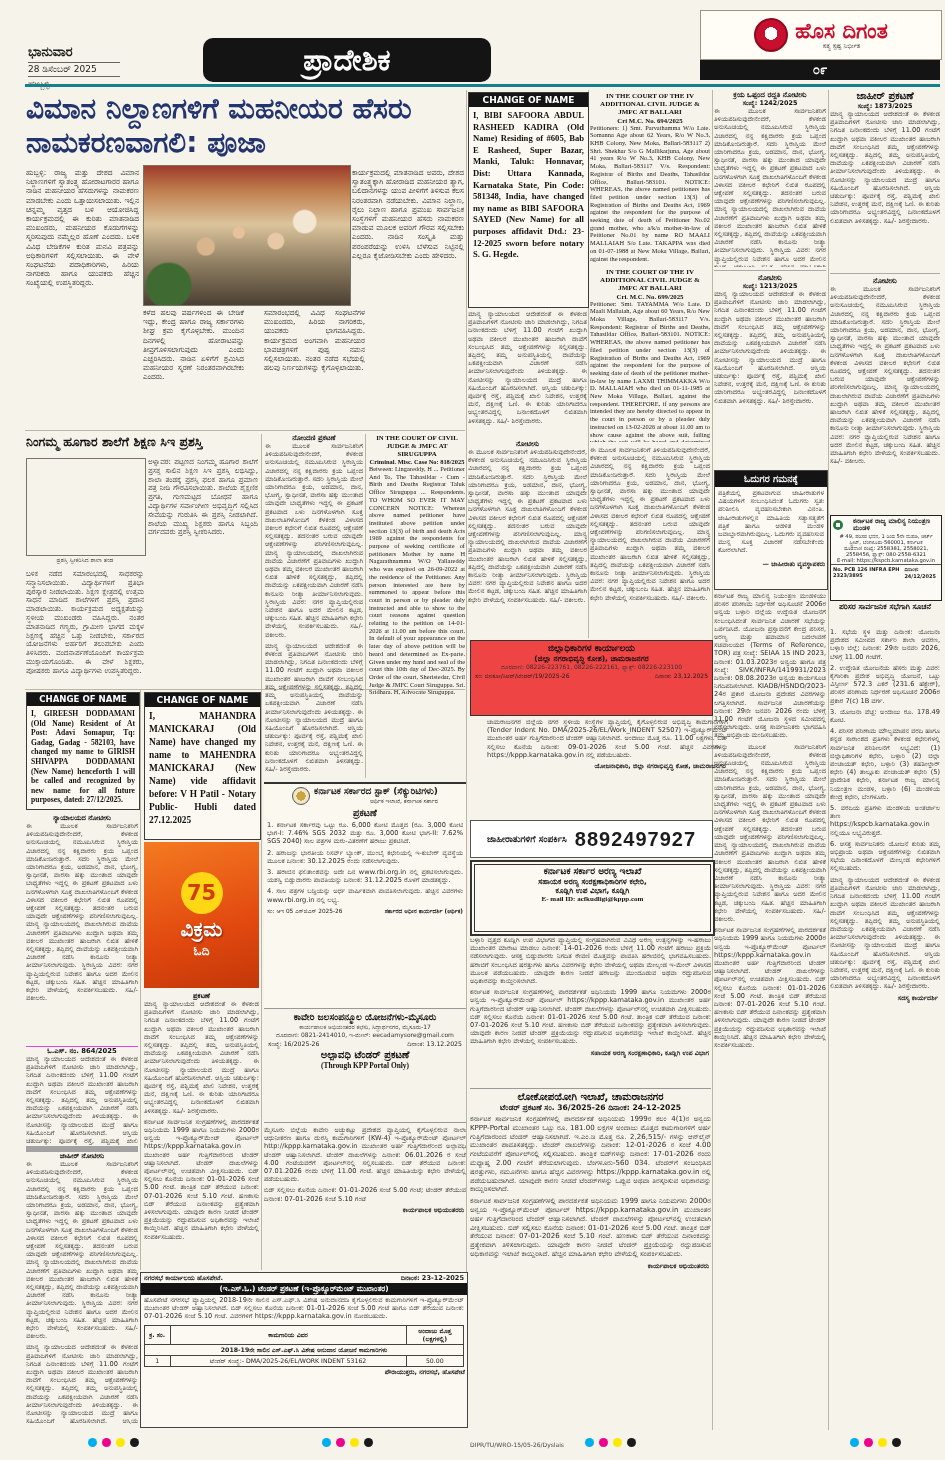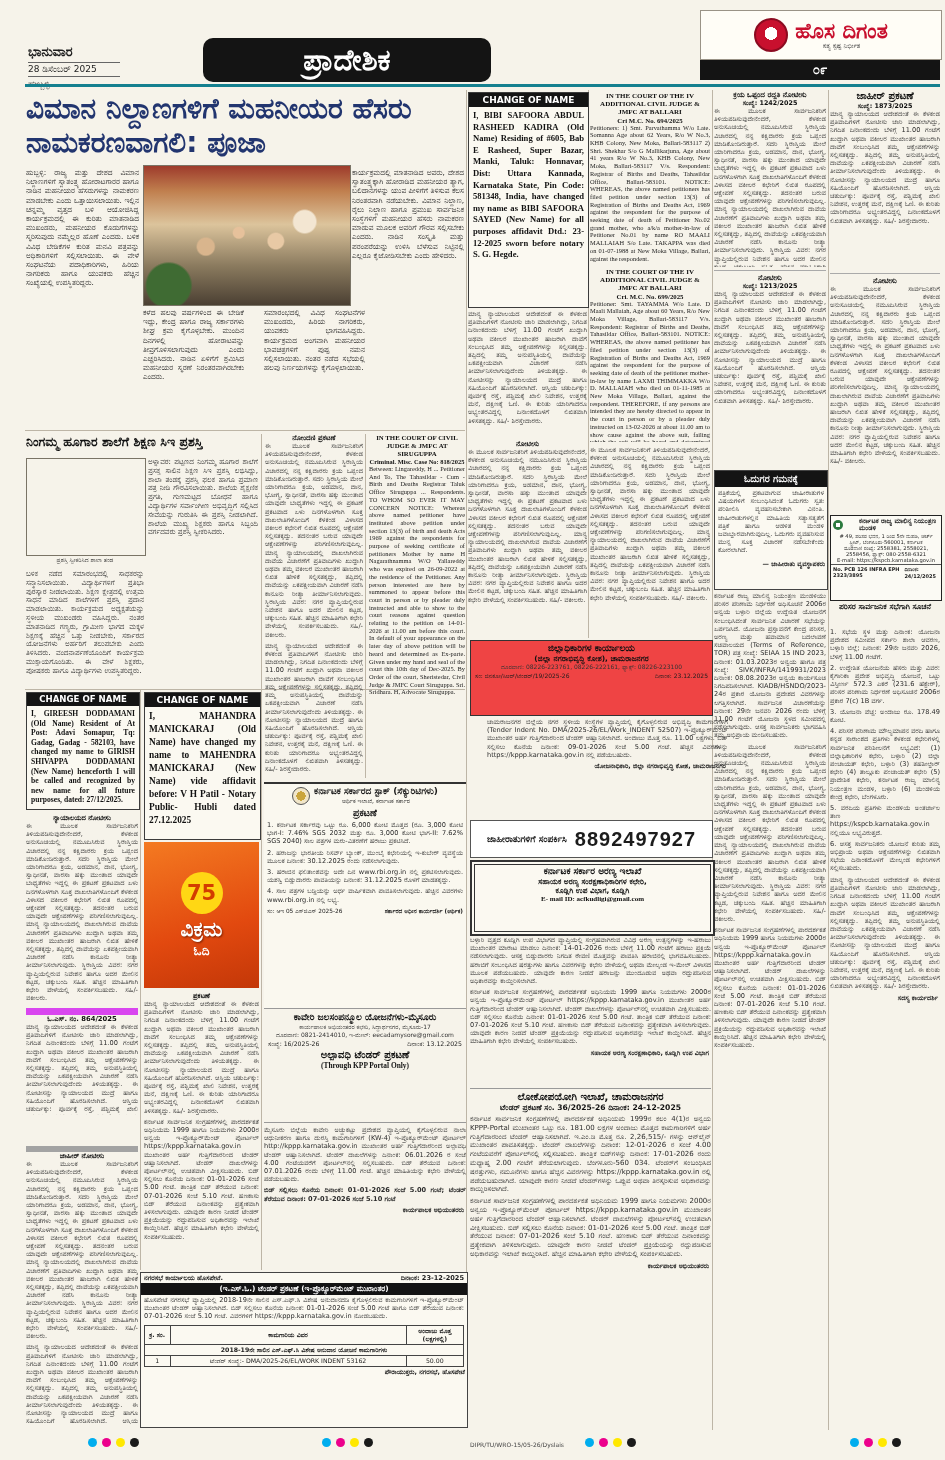--- a/index.html
+++ b/index.html
@@ -156,21 +156,21 @@
   </div>
   <div class="blk" style="left:144px;top:692px;width:115px;height:146px;border:1px solid #3c3c3c;background:#fbf9f1">
     <div class="bar" style="font-size:9px;height:14px;line-height:14px">CHANGE OF NAME</div>
     <p class="conbody" style="font-size:9.4px;line-height:13px">I, MAHANDRA MANICKARAJ (Old Name) have changed my name to MAHENDRA MANICKARAJ (New Name) vide affidavit before: V H Patil - Notary Public- Hubli dated 27.12.2025</p>
   </div>
 
   <div class="blk" style="left:26px;top:814px;width:112px;height:228px">
     <div class="chead" style="font-size:6.8px">ನ್ಯಾಯಾಲಯದ ನೋಟೀಸು</div>
     <p class="just">ಈ ಮೂಲಕ ಸಾರ್ವಜನಿಕರಿಗೆ ತಿಳಿಯಪಡಿಸುವುದೇನೆಂದರೆ, ಕೆಳಕಂಡ ಅನುಸೂಚಿಯಲ್ಲಿ ನಮೂದಿಸಿರುವ ಸ್ಥಿರಾಸ್ತಿಯ ವಿಚಾರದಲ್ಲಿ ನನ್ನ ಕಕ್ಷಿದಾರರು ಕ್ರಯ ಒಪ್ಪಂದ ಮಾಡಿಕೊಂಡಿರುತ್ತಾರೆ. ಸದರಿ ಸ್ಥಿರಾಸ್ತಿಯ ಮೇಲೆ ಯಾರಿಗಾದರೂ ಕ್ರಯ, ಅಡಮಾನ, ದಾನ, ಭೋಗ್ಯ, ಸ್ವಾಧೀನತೆ, ವಾರಸಾ ಹಕ್ಕು ಮುಂತಾದ ಯಾವುದೇ ಬಾಧ್ಯತೆಗಳು ಇದ್ದಲ್ಲಿ ಈ ಪ್ರಕಟಣೆ ಪ್ರಕಟವಾದ ಏಳು ದಿನಗಳೊಳಗಾಗಿ ಸೂಕ್ತ ದಾಖಲಾತಿಗಳೊಂದಿಗೆ ಕೆಳಕಂಡ ವಿಳಾಸದ ವಕೀಲರ ಕಛೇರಿಗೆ ಲಿಖಿತ ರೂಪದಲ್ಲಿ ಆಕ್ಷೇಪಣೆ ಸಲ್ಲಿಸತಕ್ಕದ್ದು. ತದನಂತರ ಬರುವ ಯಾವುದೇ ಆಕ್ಷೇಪಣೆಗಳನ್ನು ಪರಿಗಣಿಸಲಾಗುವುದಿಲ್ಲ. ಮಾನ್ಯ ನ್ಯಾಯಾಲಯದಲ್ಲಿ ದಾಖಲಾಗಿರುವ ದಾವೆಯ ವಿಚಾರಣೆಗೆ ಪ್ರತಿವಾದಿಗಳು ಖುದ್ದಾಗಿ ಅಥವಾ ತಮ್ಮ ವಕೀಲರ ಮುಖಾಂತರ ಹಾಜರಾಗಿ ಲಿಖಿತ ಹೇಳಿಕೆ ಸಲ್ಲಿಸತಕ್ಕದ್ದು, ತಪ್ಪಿದಲ್ಲಿ ದಾವೆಯನ್ನು ಏಕಪಕ್ಷೀಯವಾಗಿ ವಿಚಾರಣೆ ನಡೆಸಿ ಕಾನೂನು ರೀತ್ಯಾ ತೀರ್ಮಾನಿಸಲಾಗುವುದು. ಸ್ಥಿರಾಸ್ತಿಯ ವಿವರ: ನಗರ ವ್ಯಾಪ್ತಿಯಲ್ಲಿರುವ ನಿವೇಶನ ಹಾಗೂ ಅದರ ಮೇಲಿನ ಕಟ್ಟಡ, ಚಕ್ಕುಬಂದಿ ಸಹಿತ. ಹೆಚ್ಚಿನ ಮಾಹಿತಿಗಾಗಿ ಕಛೇರಿ ವೇಳೆಯಲ್ಲಿ ಸಂಪರ್ಕಿಸಬಹುದು. ಸಹಿ/- ವಕೀಲರು.</p>
   </div>
-  <div class="blk" style="left:26px;top:1008px;width:112px;height:100px;border-top:7px solid #d946ef">
+  <div class="blk" style="left:26px;top:1046px;width:112px;height:100px;border-top:1px solid #d946ef">
     <div class="chead" style="font-size:6.8px">ಓ.ಎಸ್. ನಂ. 864/2025</div>
     <p class="just">ಮಾನ್ಯ ನ್ಯಾಯಾಲಯದ ಆದೇಶದಂತೆ ಈ ಕೆಳಕಂಡ ಪ್ರತಿವಾದಿಗಳಿಗೆ ನೋಟೀಸು ಜಾರಿ ಮಾಡಲಾಗಿದ್ದು, ನಿಗದಿತ ದಿನಾಂಕದಂದು ಬೆಳಿಗ್ಗೆ 11.00 ಗಂಟೆಗೆ ಖುದ್ದಾಗಿ ಅಥವಾ ವಕೀಲರ ಮುಖಾಂತರ ಹಾಜರಾಗಿ ದಾವೆಗೆ ಸಂಬಂಧಿಸಿದ ತಮ್ಮ ಆಕ್ಷೇಪಣೆಗಳನ್ನು ಸಲ್ಲಿಸತಕ್ಕದ್ದು. ತಪ್ಪಿದಲ್ಲಿ ತಮ್ಮ ಅನುಪಸ್ಥಿತಿಯಲ್ಲಿ ದಾವೆಯನ್ನು ಏಕಪಕ್ಷೀಯವಾಗಿ ವಿಚಾರಣೆ ನಡೆಸಿ ತೀರ್ಮಾನಿಸಲಾಗುವುದೆಂದು ತಿಳಿಯತಕ್ಕದ್ದು. ಈ ನೋಟೀಸನ್ನು ನ್ಯಾಯಾಲಯದ ಮುದ್ರೆ ಹಾಗೂ ಸಹಿಯೊಂದಿಗೆ ಹೊರಡಿಸಲಾಗಿದೆ. ಆಸ್ತಿಯ ಚತುರ್ದಿಕ್ಕು: ಪೂರ್ವಕ್ಕೆ ರಸ್ತೆ, ಪಶ್ಚಿಮಕ್ಕೆ ಖಾಲಿ ನಿವೇಶನ, ಉತ್ತರಕ್ಕೆ ಮನೆ, ದಕ್ಷಿಣಕ್ಕೆ ಓಣಿ. ಈ ಕುರಿತು ಯಾರಿಗಾದರೂ ಅಭ್ಯಂತರವಿದ್ದಲ್ಲಿ ದಿನಾಂಕದೊಳಗೆ ಲಿಖಿತವಾಗಿ ತಿಳಿಸತಕ್ಕದ್ದು. ಸಹಿ/- ಶಿರಸ್ತೇದಾರರು.</p>
   </div>
   <div class="blk" style="left:26px;top:1146px;width:112px;height:272px;border-top:6px solid #a3a3a3">
     <div class="chead" style="font-size:6.8px">ಜಾಹೀರ್ ನೋಟೀಸು</div>
     <p class="just">ಈ ಮೂಲಕ ಸಾರ್ವಜನಿಕರಿಗೆ ತಿಳಿಯಪಡಿಸುವುದೇನೆಂದರೆ, ಕೆಳಕಂಡ ಅನುಸೂಚಿಯಲ್ಲಿ ನಮೂದಿಸಿರುವ ಸ್ಥಿರಾಸ್ತಿಯ ವಿಚಾರದಲ್ಲಿ ನನ್ನ ಕಕ್ಷಿದಾರರು ಕ್ರಯ ಒಪ್ಪಂದ ಮಾಡಿಕೊಂಡಿರುತ್ತಾರೆ. ಸದರಿ ಸ್ಥಿರಾಸ್ತಿಯ ಮೇಲೆ ಯಾರಿಗಾದರೂ ಕ್ರಯ, ಅಡಮಾನ, ದಾನ, ಭೋಗ್ಯ, ಸ್ವಾಧೀನತೆ, ವಾರಸಾ ಹಕ್ಕು ಮುಂತಾದ ಯಾವುದೇ ಬಾಧ್ಯತೆಗಳು ಇದ್ದಲ್ಲಿ ಈ ಪ್ರಕಟಣೆ ಪ್ರಕಟವಾದ ಏಳು ದಿನಗಳೊಳಗಾಗಿ ಸೂಕ್ತ ದಾಖಲಾತಿಗಳೊಂದಿಗೆ ಕೆಳಕಂಡ ವಿಳಾಸದ ವಕೀಲರ ಕಛೇರಿಗೆ ಲಿಖಿತ ರೂಪದಲ್ಲಿ ಆಕ್ಷೇಪಣೆ ಸಲ್ಲಿಸತಕ್ಕದ್ದು. ತದನಂತರ ಬರುವ ಯಾವುದೇ ಆಕ್ಷೇಪಣೆಗಳನ್ನು ಪರಿಗಣಿಸಲಾಗುವುದಿಲ್ಲ. ಮಾನ್ಯ ನ್ಯಾಯಾಲಯದಲ್ಲಿ ದಾಖಲಾಗಿರುವ ದಾವೆಯ ವಿಚಾರಣೆಗೆ ಪ್ರತಿವಾದಿಗಳು ಖುದ್ದಾಗಿ ಅಥವಾ ತಮ್ಮ ವಕೀಲರ ಮುಖಾಂತರ ಹಾಜರಾಗಿ ಲಿಖಿತ ಹೇಳಿಕೆ ಸಲ್ಲಿಸತಕ್ಕದ್ದು, ತಪ್ಪಿದಲ್ಲಿ ದಾವೆಯನ್ನು ಏಕಪಕ್ಷೀಯವಾಗಿ ವಿಚಾರಣೆ ನಡೆಸಿ ಕಾನೂನು ರೀತ್ಯಾ ತೀರ್ಮಾನಿಸಲಾಗುವುದು. ಸ್ಥಿರಾಸ್ತಿಯ ವಿವರ: ನಗರ ವ್ಯಾಪ್ತಿಯಲ್ಲಿರುವ ನಿವೇಶನ ಹಾಗೂ ಅದರ ಮೇಲಿನ ಕಟ್ಟಡ, ಚಕ್ಕುಬಂದಿ ಸಹಿತ. ಹೆಚ್ಚಿನ ಮಾಹಿತಿಗಾಗಿ ಕಛೇರಿ ವೇಳೆಯಲ್ಲಿ ಸಂಪರ್ಕಿಸಬಹುದು. ಸಹಿ/- ವಕೀಲರು.</p>
     <p class="just">ಮಾನ್ಯ ನ್ಯಾಯಾಲಯದ ಆದೇಶದಂತೆ ಈ ಕೆಳಕಂಡ ಪ್ರತಿವಾದಿಗಳಿಗೆ ನೋಟೀಸು ಜಾರಿ ಮಾಡಲಾಗಿದ್ದು, ನಿಗದಿತ ದಿನಾಂಕದಂದು ಬೆಳಿಗ್ಗೆ 11.00 ಗಂಟೆಗೆ ಖುದ್ದಾಗಿ ಅಥವಾ ವಕೀಲರ ಮುಖಾಂತರ ಹಾಜರಾಗಿ ದಾವೆಗೆ ಸಂಬಂಧಿಸಿದ ತಮ್ಮ ಆಕ್ಷೇಪಣೆಗಳನ್ನು ಸಲ್ಲಿಸತಕ್ಕದ್ದು. ತಪ್ಪಿದಲ್ಲಿ ತಮ್ಮ ಅನುಪಸ್ಥಿತಿಯಲ್ಲಿ ದಾವೆಯನ್ನು ಏಕಪಕ್ಷೀಯವಾಗಿ ವಿಚಾರಣೆ ನಡೆಸಿ ತೀರ್ಮಾನಿಸಲಾಗುವುದೆಂದು ತಿಳಿಯತಕ್ಕದ್ದು. ಈ ನೋಟೀಸನ್ನು ನ್ಯಾಯಾಲಯದ ಮುದ್ರೆ ಹಾಗೂ ಸಹಿಯೊಂದಿಗೆ ಹೊರಡಿಸಲಾಗಿದೆ. ಆಸ್ತಿಯ ಚತುರ್ದಿಕ್ಕು: ಪೂರ್ವಕ್ಕೆ ರಸ್ತೆ, ಪಶ್ಚಿಮಕ್ಕೆ ಖಾಲಿ ನಿವೇಶನ, ಉತ್ತರಕ್ಕೆ ಮನೆ, ದಕ್ಷಿಣಕ್ಕೆ ಓಣಿ. ಈ ಕುರಿತು ಯಾರಿಗಾದರೂ ಅಭ್ಯಂತರವಿದ್ದಲ್ಲಿ ದಿನಾಂಕದೊಳಗೆ ಲಿಖಿತವಾಗಿ ತಿಳಿಸತಕ್ಕದ್ದು. ಸಹಿ/- ಶಿರಸ್ತೇದಾರರು.</p>
   </div>
 
   <div class="blk" style="left:144px;top:842px;width:115px;height:146px;background:linear-gradient(165deg,#f47a21 0%,#e2490f 60%,#c33708 100%);display:flex;flex-direction:column;align-items:center;justify-content:center;gap:3px">
@@ -180,21 +180,21 @@
   </div>
   <div class="blk" style="left:144px;top:992px;width:115px;height:276px">
     <div class="chead" style="font-size:6.8px">ಪ್ರಕಟಣೆ</div>
     <p class="just">ಮಾನ್ಯ ನ್ಯಾಯಾಲಯದ ಆದೇಶದಂತೆ ಈ ಕೆಳಕಂಡ ಪ್ರತಿವಾದಿಗಳಿಗೆ ನೋಟೀಸು ಜಾರಿ ಮಾಡಲಾಗಿದ್ದು, ನಿಗದಿತ ದಿನಾಂಕದಂದು ಬೆಳಿಗ್ಗೆ 11.00 ಗಂಟೆಗೆ ಖುದ್ದಾಗಿ ಅಥವಾ ವಕೀಲರ ಮುಖಾಂತರ ಹಾಜರಾಗಿ ದಾವೆಗೆ ಸಂಬಂಧಿಸಿದ ತಮ್ಮ ಆಕ್ಷೇಪಣೆಗಳನ್ನು ಸಲ್ಲಿಸತಕ್ಕದ್ದು. ತಪ್ಪಿದಲ್ಲಿ ತಮ್ಮ ಅನುಪಸ್ಥಿತಿಯಲ್ಲಿ ದಾವೆಯನ್ನು ಏಕಪಕ್ಷೀಯವಾಗಿ ವಿಚಾರಣೆ ನಡೆಸಿ ತೀರ್ಮಾನಿಸಲಾಗುವುದೆಂದು ತಿಳಿಯತಕ್ಕದ್ದು. ಈ ನೋಟೀಸನ್ನು ನ್ಯಾಯಾಲಯದ ಮುದ್ರೆ ಹಾಗೂ ಸಹಿಯೊಂದಿಗೆ ಹೊರಡಿಸಲಾಗಿದೆ. ಆಸ್ತಿಯ ಚತುರ್ದಿಕ್ಕು: ಪೂರ್ವಕ್ಕೆ ರಸ್ತೆ, ಪಶ್ಚಿಮಕ್ಕೆ ಖಾಲಿ ನಿವೇಶನ, ಉತ್ತರಕ್ಕೆ ಮನೆ, ದಕ್ಷಿಣಕ್ಕೆ ಓಣಿ. ಈ ಕುರಿತು ಯಾರಿಗಾದರೂ ಅಭ್ಯಂತರವಿದ್ದಲ್ಲಿ ದಿನಾಂಕದೊಳಗೆ ಲಿಖಿತವಾಗಿ ತಿಳಿಸತಕ್ಕದ್ದು. ಸಹಿ/- ಶಿರಸ್ತೇದಾರರು.</p>
     <p class="just">ಕರ್ನಾಟಕ ಸಾರ್ವಜನಿಕ ಸಂಗ್ರಹಣೆಗಳಲ್ಲಿ ಪಾರದರ್ಶಕತೆ ಅಧಿನಿಯಮ 1999 ಹಾಗೂ ನಿಯಮಗಳು 2000ರ ಅನ್ವಯ ಇ-ಪ್ರೊಕ್ಯೂರ್‌ಮೆಂಟ್ ಪೋರ್ಟಲ್ https://kppp.karnataka.gov.in ಮುಖಾಂತರ ಅರ್ಹ ಗುತ್ತಿಗೆದಾರರಿಂದ ಟೆಂಡರ್ ಆಹ್ವಾನಿಸಲಾಗಿದೆ. ಟೆಂಡರ್ ದಾಖಲೆಗಳನ್ನು ಪೋರ್ಟಲ್‌ನಲ್ಲಿ ಉಚಿತವಾಗಿ ವೀಕ್ಷಿಸಬಹುದು. ಬಿಡ್ ಸಲ್ಲಿಸಲು ಕೊನೆಯ ದಿನಾಂಕ: 01-01-2026 ಸಂಜೆ 5.00 ಗಂಟೆ. ತಾಂತ್ರಿಕ ಬಿಡ್ ತೆರೆಯುವ ದಿನಾಂಕ: 07-01-2026 ಸಂಜೆ 5.10 ಗಂಟೆ. ಹಣಕಾಸು ಬಿಡ್ ತೆರೆಯುವ ದಿನಾಂಕವನ್ನು ಪ್ರತ್ಯೇಕವಾಗಿ ತಿಳಿಸಲಾಗುವುದು. ಯಾವುದೇ ಕಾರಣ ನೀಡದೆ ಟೆಂಡರ್ ಪ್ರಕ್ರಿಯೆಯನ್ನು ರದ್ದುಪಡಿಸುವ ಅಧಿಕಾರವನ್ನು ಇಲಾಖೆ ಕಾಯ್ದಿರಿಸಿದೆ. ಹೆಚ್ಚಿನ ಮಾಹಿತಿಗಾಗಿ ಕಛೇರಿ ವೇಳೆಯಲ್ಲಿ ಸಂಪರ್ಕಿಸಬಹುದು.</p>
   </div>
 
   <div class="blk" style="left:264px;top:782px;width:202px;height:224px;border-top:2px solid #333;border-bottom:1px solid #999;background:#faf8ef">
     <div style="display:flex;align-items:center;gap:4px;justify-content:center;padding-top:2px">
       <span style="width:16px;height:16px;border-radius:50%;border:1px solid #555;background:radial-gradient(circle,#caa53d 0 40%,#f1e6c8 41% 100%);flex:none"></span>
-      <span style="display:inline-block;text-align:center">
+      <span style="display:inline-block;text-align:right">
         <span style="display:block;font-weight:bold;font-size:9px">ಕರ್ನಾಟಕ ಸರ್ಕಾರದ ಸ್ಟಾಕ್ (ಸೆಕ್ಯುರಿಟಿಗಳು)</span>
         <span style="display:block;font-size:6px">ಆರ್ಥಿಕ ಇಲಾಖೆ, ಕರ್ನಾಟಕ ಸರ್ಕಾರ</span>
       </span>
     </div>
     <div class="chead" style="font-size:9.5px;margin:2px 0">ಪ್ರಕಟಣೆ</div>
     <p class="just" style="padding:0 3px">1. ಕರ್ನಾಟಕ ಸರ್ಕಾರವು ಒಟ್ಟು ರೂ. 6,000 ಕೋಟಿ ಮೊತ್ತದ (ರೂ. 3,000 ಕೋಟಿ ಭಾಗ-I: 7.46% SGS 2032 ಮತ್ತು ರೂ. 3,000 ಕೋಟಿ ಭಾಗ-II: 7.62% SGS 2040) ಸಾಲ ಪತ್ರಗಳ ಮರು-ವಿತರಣೆಗೆ ಹರಾಜು ಪ್ರಕಟಿಸಿದೆ.</p>
     <p class="just" style="padding:0 3px">2. ಹರಾಜನ್ನು ಭಾರತೀಯ ರಿಸರ್ವ್ ಬ್ಯಾಂಕ್, ಮುಂಬೈ ಕಛೇರಿಯಲ್ಲಿ ಇ-ಕುಬೇರ್ ವ್ಯವಸ್ಥೆಯ ಮೂಲಕ ದಿನಾಂಕ: 30.12.2025 ರಂದು ನಡೆಸಲಾಗುವುದು.</p>
     <p class="just" style="padding:0 3px">3. ಹರಾಜಿನ ಫಲಿತಾಂಶವನ್ನು ಅದೇ ದಿನ www.rbi.org.in ನಲ್ಲಿ ಪ್ರಕಟಿಸಲಾಗುವುದು. ಯಶಸ್ವಿ ಬಿಡ್ಡುದಾರರು ಪಾವತಿಯನ್ನು ದಿನಾಂಕ: 31.12.2025 ರೊಳಗೆ ಮಾಡತಕ್ಕದ್ದು.</p>
     <p class="just" style="padding:0 3px">4. ಸಾಲ ಪತ್ರಗಳ ಬಡ್ಡಿಯನ್ನು ಅರ್ಧ ವಾರ್ಷಿಕವಾಗಿ ಪಾವತಿಸಲಾಗುವುದು. ಹೆಚ್ಚಿನ ವಿವರಗಳು www.rbi.org.in ನಲ್ಲಿ ಲಭ್ಯ.</p>
     <div style="display:flex;justify-content:space-between;font-size:5.8px;padding:1px 3px">
@@ -209,21 +209,21 @@
     <div class="tinyc">ದೂರವಾಣಿ: 0821-2414010, ಇ-ಮೇಲ್: eecadamysore@gmail.com</div>
     <div style="display:flex;justify-content:space-between;font-size:6.2px;padding:1px 4px">
       <span>ಸಂಖ್ಯೆ: 16/2025-26</span>
       <span>ದಿನಾಂಕ: 13.12.2025</span>
     </div>
     <div class="chead" style="font-size:10px">ಅಲ್ಪಾವಧಿ ಟೆಂಡರ್ ಪ್ರಕಟಣೆ</div>
     <div class="chead" style="font-size:7.4px;font-family:'Liberation Serif',serif">(Through KPP Portal Only)</div>
   </div>
   <div class="blk" style="left:264px;top:1126px;width:202px;height:142px">
     <p class="just">ಮೈಸೂರು ಜಿಲ್ಲೆಯ ಕಾವೇರಿ ಅಚ್ಚುಕಟ್ಟು ಪ್ರದೇಶದ ವ್ಯಾಪ್ತಿಯಲ್ಲಿ ಕೈಗೊಳ್ಳಲಿರುವ ನಾಲಾ ಆಧುನೀಕರಣ ಹಾಗೂ ದುರಸ್ತಿ ಕಾಮಗಾರಿಗಳಿಗೆ (KW-4) ಇ-ಪ್ರೊಕ್ಯೂರ್‌ಮೆಂಟ್ ಪೋರ್ಟಲ್ http://kppp.karnataka.gov.in ಮುಖಾಂತರ ಅರ್ಹ ಗುತ್ತಿಗೆದಾರರಿಂದ ಅಲ್ಪಾವಧಿ ಟೆಂಡರ್ ಆಹ್ವಾನಿಸಲಾಗಿದೆ. ಟೆಂಡರ್ ದಾಖಲೆಗಳನ್ನು ದಿನಾಂಕ: 06.01.2026 ರ ಸಂಜೆ 4.00 ಗಂಟೆಯವರೆಗೆ ಪೋರ್ಟಲ್‌ನಲ್ಲಿ ಸಲ್ಲಿಸಬಹುದು. ಬಿಡ್ ತೆರೆಯುವ ದಿನಾಂಕ: 07.01.2026 ರಂದು ಬೆಳಿಗ್ಗೆ 11.00 ಗಂಟೆ. ಹೆಚ್ಚಿನ ಮಾಹಿತಿಯನ್ನು ಕಛೇರಿ ವೇಳೆಯಲ್ಲಿ ಪಡೆಯಬಹುದು.</p>
-    <p class="just" style="font-weight:bold">ಬಿಡ್ ಸಲ್ಲಿಸಲು ಕೊನೆಯ ದಿನಾಂಕ: 01-01-2026 ಸಂಜೆ 5.00 ಗಂಟೆ; ಟೆಂಡರ್ ತೆರೆಯುವ ದಿನಾಂಕ: 07-01-2026 ಸಂಜೆ 5.10 ಗಂಟೆ</p>
+    <p class="just" style="font-weight:normal">ಬಿಡ್ ಸಲ್ಲಿಸಲು ಕೊನೆಯ ದಿನಾಂಕ: 01-01-2026 ಸಂಜೆ 5.00 ಗಂಟೆ; ಟೆಂಡರ್ ತೆರೆಯುವ ದಿನಾಂಕ: 07-01-2026 ಸಂಜೆ 5.10 ಗಂಟೆ</p>
     <div class="sign">ಕಾರ್ಯಪಾಲಕ ಅಭಿಯಂತರರು</div>
   </div>
 
   <div class="blk" style="left:140px;top:1272px;width:326px;height:154px;border:1px solid #444;background:#fbf9f1">
     <div style="display:flex;justify-content:space-between;font-size:6.6px;font-weight:bold;padding:1px 3px">
       <span>ನಗರಸಭೆ ಕಾರ್ಯಾಲಯ ಹೊಸಪೇಟೆ.</span>
       <span>ದಿನಾಂಕ: 23-12-2025</span>
     </div>
     <div class="bar" style="font-size:7.4px;height:12px;line-height:12px">(ಇ.ಎಸ್.ಓ.) ಟೆಂಡರ್ ಪ್ರಕಟಣೆ (ಇ-ಪ್ರೊಕ್ಯೂರ್‌ಮೆಂಟ್ ಮುಖಾಂತರ)</div>
     <p class="just" style="padding:1px 3px">ಹೊಸಪೇಟೆ ನಗರಸಭೆ ವ್ಯಾಪ್ತಿಯಲ್ಲಿ 2018-19ನೇ ಸಾಲಿನ ಎಸ್.ಎಫ್.ಸಿ ವಿಶೇಷ ಅನುದಾನದಡಿ ಕೈಗೊಳ್ಳಲಿರುವ ಕಾಮಗಾರಿಗಳಿಗೆ ಇ-ಪ್ರೊಕ್ಯೂರ್‌ಮೆಂಟ್ ಮುಖಾಂತರ ಟೆಂಡರ್ ಆಹ್ವಾನಿಸಲಾಗಿದೆ. ಬಿಡ್ ಸಲ್ಲಿಸಲು ಕೊನೆಯ ದಿನಾಂಕ: 01-01-2026 ಸಂಜೆ 5.00 ಗಂಟೆ ಹಾಗೂ ಬಿಡ್ ತೆರೆಯುವ ದಿನಾಂಕ: 07-01-2026 ಸಂಜೆ 5.10 ಗಂಟೆ. ವಿವರಗಳಿಗೆ https://kppp.karnataka.gov.in ನೋಡಬಹುದು.</p>
@@ -263,21 +263,21 @@
 
   <div class="blk" style="left:470px;top:820px;width:241px;height:36px;border:1px solid #555;background:#fff;display:flex;align-items:center;justify-content:center;gap:8px">
     <span style="font-size:9px;font-weight:bold">ಜಾಹೀರಾತುಗಳಿಗೆ ಸಂಪರ್ಕಿಸಿ</span>
     <span style="font-size:20px;font-weight:bold;letter-spacing:1px;font-family:'Liberation Sans',sans-serif">8892497927</span>
   </div>
 
   <div class="blk" style="left:470px;top:860px;width:241px;height:72px;border:2px solid #333;box-shadow:inset 0 0 0 2px #fbf9f1, inset 0 0 0 3px #333;background:#fbf9f1">
     <div class="chead" style="font-size:9px;padding-top:4px">ಕರ್ನಾಟಕ ಸರ್ಕಾರ ಅರಣ್ಯ ಇಲಾಖೆ</div>
     <div class="chead" style="font-size:7.4px">ಸಹಾಯಕ ಅರಣ್ಯ ಸಂರಕ್ಷಣಾಧಿಕಾರಿಗಳ ಕಛೇರಿ,</div>
     <div class="chead" style="font-size:7.4px">ಕೂಡ್ಲಿಗಿ ಉಪ ವಿಭಾಗ, ಕೂಡ್ಲಿಗಿ</div>
-    <div class="chead" style="font-size:7px;font-family:'Liberation Serif',serif">E- mail ID: acfkudligi@gmail.com</div>
+    <div class="chead" style="font-size:7px;font-family:'Liberation Serif',serif">E- mail ID: acfkudligi@kppp.com</div>
   </div>
   <div class="blk" style="left:470px;top:936px;width:241px;height:148px">
     <p class="just">ಬಳ್ಳಾರಿ ವೃತ್ತದ ಕೂಡ್ಲಿಗಿ ಉಪ ವಿಭಾಗದ ವ್ಯಾಪ್ತಿಯಲ್ಲಿ ಸಂಗ್ರಹವಾಗಿರುವ ವಿವಿಧ ಅರಣ್ಯ ಉತ್ಪನ್ನಗಳನ್ನು ಇ-ಹರಾಜು ಮುಖಾಂತರ ಮಾರಾಟ ಮಾಡಲು ದಿನಾಂಕ: 14-01-2026 ರಂದು ಬೆಳಿಗ್ಗೆ 11.00 ಗಂಟೆಗೆ ಹರಾಜು ಪ್ರಕ್ರಿಯೆ ನಡೆಸಲಾಗುವುದು. ಆಸಕ್ತ ಬಿಡ್ಡುದಾರರು ನಿಗದಿತ ಠೇವಣಿ ಮೊತ್ತವನ್ನು ಪಾವತಿಸಿ ಹರಾಜಿನಲ್ಲಿ ಭಾಗವಹಿಸಬಹುದು. ಹರಾಜಿಗೆ ಸಂಬಂಧಿಸಿದ ಷರತ್ತುಗಳು ಹಾಗೂ ವಿವರಗಳನ್ನು ಕಛೇರಿ ವೇಳೆಯಲ್ಲಿ ಅಥವಾ ಮೇಲ್ಕಂಡ ಇ-ಮೇಲ್ ವಿಳಾಸದ ಮೂಲಕ ಪಡೆಯಬಹುದು. ಯಾವುದೇ ಕಾರಣ ನೀಡದೆ ಹರಾಜನ್ನು ಮುಂದೂಡುವ ಅಥವಾ ರದ್ದುಪಡಿಸುವ ಅಧಿಕಾರವನ್ನು ಕಾಯ್ದಿರಿಸಲಾಗಿದೆ.</p>
     <p class="just">ಕರ್ನಾಟಕ ಸಾರ್ವಜನಿಕ ಸಂಗ್ರಹಣೆಗಳಲ್ಲಿ ಪಾರದರ್ಶಕತೆ ಅಧಿನಿಯಮ 1999 ಹಾಗೂ ನಿಯಮಗಳು 2000ರ ಅನ್ವಯ ಇ-ಪ್ರೊಕ್ಯೂರ್‌ಮೆಂಟ್ ಪೋರ್ಟಲ್ https://kppp.karnataka.gov.in ಮುಖಾಂತರ ಅರ್ಹ ಗುತ್ತಿಗೆದಾರರಿಂದ ಟೆಂಡರ್ ಆಹ್ವಾನಿಸಲಾಗಿದೆ. ಟೆಂಡರ್ ದಾಖಲೆಗಳನ್ನು ಪೋರ್ಟಲ್‌ನಲ್ಲಿ ಉಚಿತವಾಗಿ ವೀಕ್ಷಿಸಬಹುದು. ಬಿಡ್ ಸಲ್ಲಿಸಲು ಕೊನೆಯ ದಿನಾಂಕ: 01-01-2026 ಸಂಜೆ 5.00 ಗಂಟೆ. ತಾಂತ್ರಿಕ ಬಿಡ್ ತೆರೆಯುವ ದಿನಾಂಕ: 07-01-2026 ಸಂಜೆ 5.10 ಗಂಟೆ. ಹಣಕಾಸು ಬಿಡ್ ತೆರೆಯುವ ದಿನಾಂಕವನ್ನು ಪ್ರತ್ಯೇಕವಾಗಿ ತಿಳಿಸಲಾಗುವುದು. ಯಾವುದೇ ಕಾರಣ ನೀಡದೆ ಟೆಂಡರ್ ಪ್ರಕ್ರಿಯೆಯನ್ನು ರದ್ದುಪಡಿಸುವ ಅಧಿಕಾರವನ್ನು ಇಲಾಖೆ ಕಾಯ್ದಿರಿಸಿದೆ. ಹೆಚ್ಚಿನ ಮಾಹಿತಿಗಾಗಿ ಕಛೇರಿ ವೇಳೆಯಲ್ಲಿ ಸಂಪರ್ಕಿಸಬಹುದು.</p>
     <div class="sign">ಸಹಾಯಕ ಅರಣ್ಯ ಸಂರಕ್ಷಣಾಧಿಕಾರಿ, ಕೂಡ್ಲಿಗಿ ಉಪ ವಿಭಾಗ</div>
   </div>
 
   <div class="blk" style="left:470px;top:1088px;width:241px;height:340px;border-top:1px solid #999">
     <div class="chead" style="font-size:10px;padding-top:2px">ಲೋಕೋಪಯೋಗಿ ಇಲಾಖೆ, ಚಾಮರಾಜನಗರ</div>
     <div class="chead" style="font-size:7.6px">ಟೆಂಡರ್ ಪ್ರಕಟಣೆ ಸಂ. 36/2025-26 ದಿನಾಂಕ: 24-12-2025</div>
@@ -286,21 +286,21 @@
     <div class="sign">ಕಾರ್ಯಪಾಲಕ ಅಭಿಯಂತರರು</div>
   </div>
 
   <div class="blk" style="left:714px;top:470px;width:112px;height:118px;border:1px solid #444;background:#fbf9f1">
     <div class="bar" style="font-size:9.5px;height:16px;line-height:16px">ಓದುಗರ ಗಮನಕ್ಕೆ</div>
     <p class="just" style="padding:2px 3px">ಪತ್ರಿಕೆಯಲ್ಲಿ ಪ್ರಕಟವಾಗುವ ಜಾಹೀರಾತುಗಳ ವಿಷಯಗಳಿಗೆ ಸಂಬಂಧಿಸಿದಂತೆ ಓದುಗರು ಸ್ವತಃ ಪರಿಶೀಲಿಸಿ ವ್ಯವಹರಿಸಬೇಕಾಗಿ ವಿನಂತಿ. ಜಾಹೀರಾತುಗಳಲ್ಲಿನ ಮಾಹಿತಿಯ ಸತ್ಯಾಸತ್ಯತೆಗೆ ಪತ್ರಿಕೆ ಹಾಗೂ ಆಡಳಿತ ಮಂಡಳಿ ಜವಾಬ್ದಾರವಾಗಿರುವುದಿಲ್ಲ. ಓದುಗರು ವ್ಯವಹರಿಸುವ ಮುನ್ನ ಸೂಕ್ತ ವಿಚಾರಣೆ ನಡೆಸಬೇಕೆಂದು ಕೋರಲಾಗಿದೆ.</p>
     <div class="sign">— ಜಾಹೀರಾತು ವ್ಯವಸ್ಥಾಪಕರು</div>
   </div>
 
   <div class="blk" style="left:830px;top:515px;width:110px;height:84px;border:1.5px solid #222;background:#fbfaf4">
-    <div style="display:flex;gap:16px;align-items:center;padding:2px 2px 0 2px">
+    <div style="display:flex;gap:10px;align-items:center;padding:2px 2px 0 2px">
       <span style="width:10px;height:10px;border-radius:50%;background:radial-gradient(circle,#ffffff 0 30%,#2c7a3f 31% 100%);flex:none"></span>
       <span style="font-weight:bold;font-size:6.6px;line-height:7.4px">ಕರ್ನಾಟಕ ರಾಜ್ಯ ಮಾಲಿನ್ಯ ನಿಯಂತ್ರಣ ಮಂಡಳಿ</span>
     </div>
     <div style="font-size:5.2px;line-height:6px;text-align:center;padding:0 2px"># 49, ಪರಿಸರ ಭವನ, 1 ರಿಂದ 5ನೇ ಮಹಡಿ, ಚರ್ಚ್ ಸ್ಟ್ರೀಟ್, ಬೆಂಗಳೂರು-560001, ಕರ್ನಾಟಕ</div>
     <div style="font-size:5.2px;line-height:6px;text-align:center">ದೂರವಾಣಿ ಸಂಖ್ಯೆ: 2558381, 2558021, 2558456, ಫ್ಯಾಕ್ಸ್: 080-2558-6321</div>
     <div style="font-size:5.2px;line-height:6px;text-align:center">E-mail: https://kspcb.karnataka.gov.in</div>
     <div style="display:flex;justify-content:space-between;border-top:1px solid #555;margin-top:1px;padding:1px 2px;font-size:5px;font-weight:bold">
       <span>No. PCB 126 INFRA EPH 2323/3895</span>
       <span>ದಿನಾಂಕ: 24/12/2025</span>
     </div>

